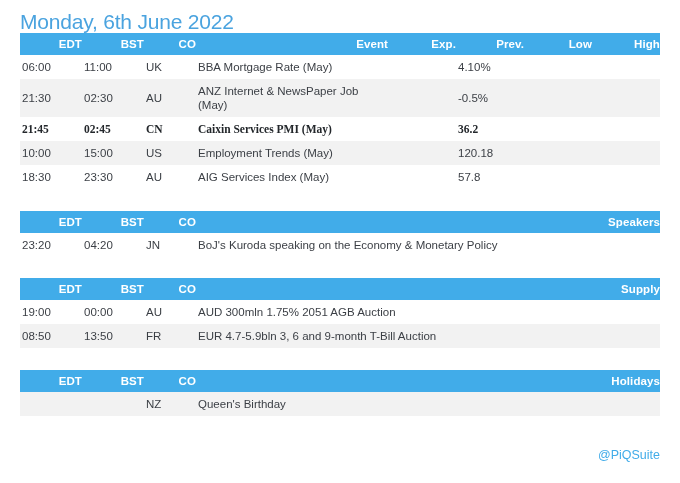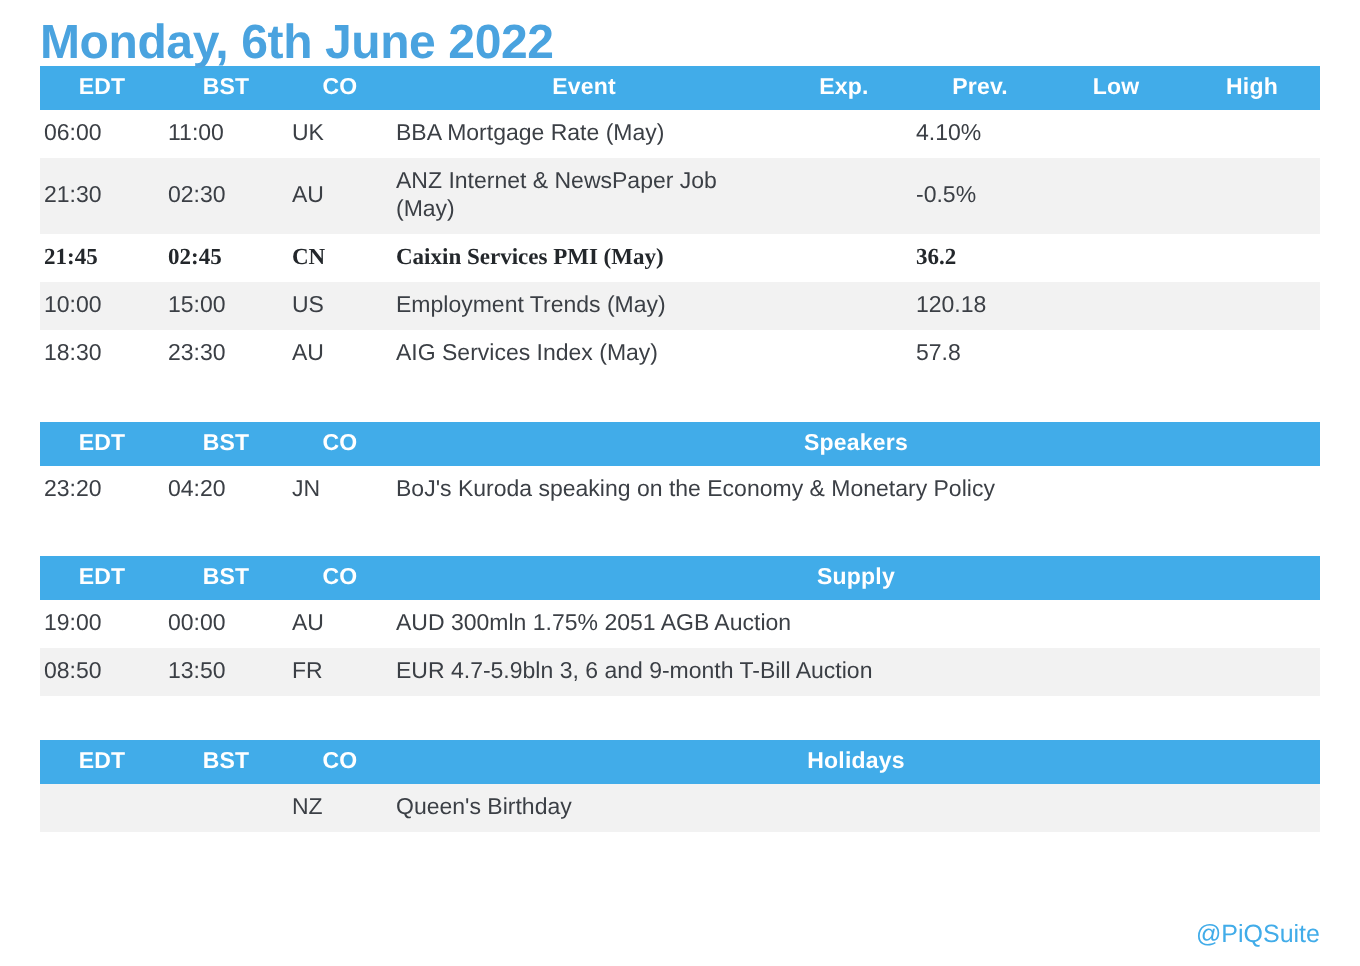--- a/index.html
+++ b/index.html
@@ -15,22 +15,22 @@
     position: relative;
   }
   .page {
     position: relative;
     width: 680px;
     height: 483px;
     box-sizing: border-box;
     padding: 0 20px;
   }
   .page-title {
-    font-size: 24px;
-    font-weight: bold;
+    font-size: 21px;
+    font-weight: normal;
     color: #4aa3df;
     letter-spacing: -0.2px;
     padding-top: 11px;
     padding-bottom: 0px;
     line-height: 22px;
   }
   table.cal {
     width: 640px;
     border-collapse: collapse;
     table-layout: fixed;
@@ -38,21 +38,21 @@
     color: #3b3f45;
   }
   table.cal thead th {
     background: #41ace9;
     color: #ffffff;
     font-weight: bold;
     font-size: 11.5px;
     height: 22px;
     line-height: 22px;
     padding: 0;
-    text-align: center;
+    text-align: right;
     vertical-align: middle;
     letter-spacing: 0.1px;
   }
   table.cal tbody td {
     padding: 5px 2px;
     text-align: left;
     vertical-align: middle;
     line-height: 14px;
     font-size: 11.5px;
     color: #3b3f45;
@@ -67,21 +67,21 @@
   }
   .col-time { width: 62px; }
   .col-co   { width: 52px; }
   .col-num  { width: 68px; }
   .section-gap-a { height: 22px; }
   .section-gap-b { height: 21px; }
   .section-gap-c { height: 22px; }
   .watermark {
     position: absolute;
     right: 20px;
-    bottom: 8px;
+    bottom: 20px;
     color: #41ace9;
     font-size: 12.5px;
     line-height: 16px;
     font-family: "Liberation Sans", sans-serif;
   }
 </style>
 </head>
 <body>
 
 <div class="page">

